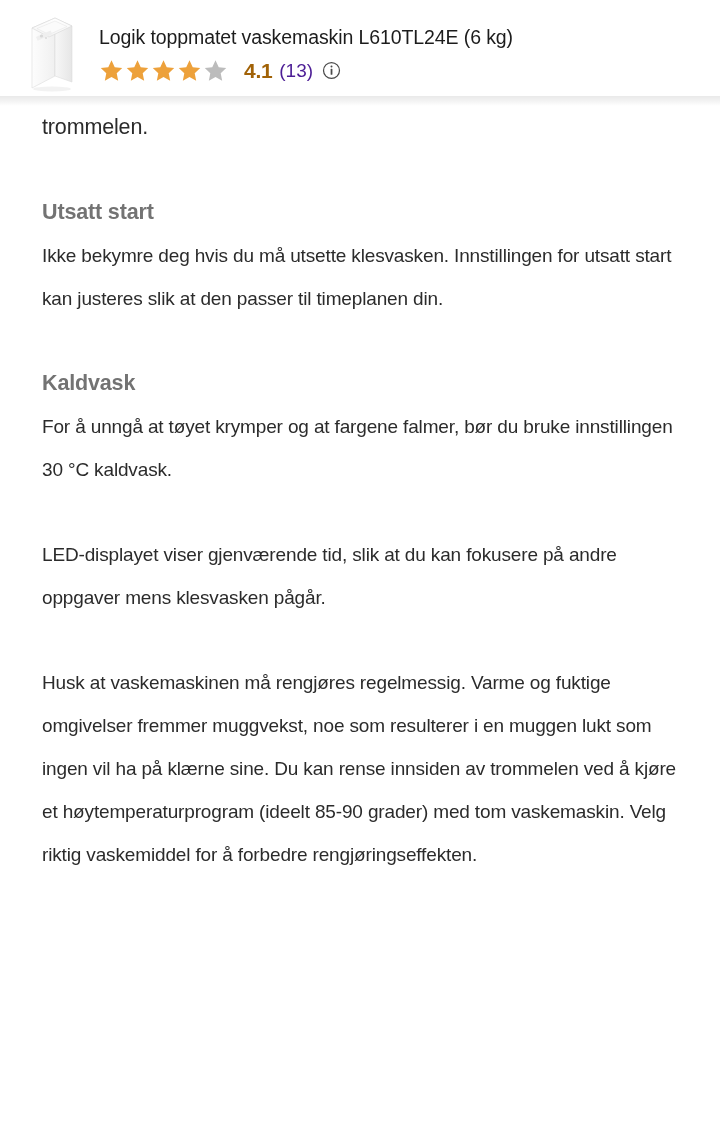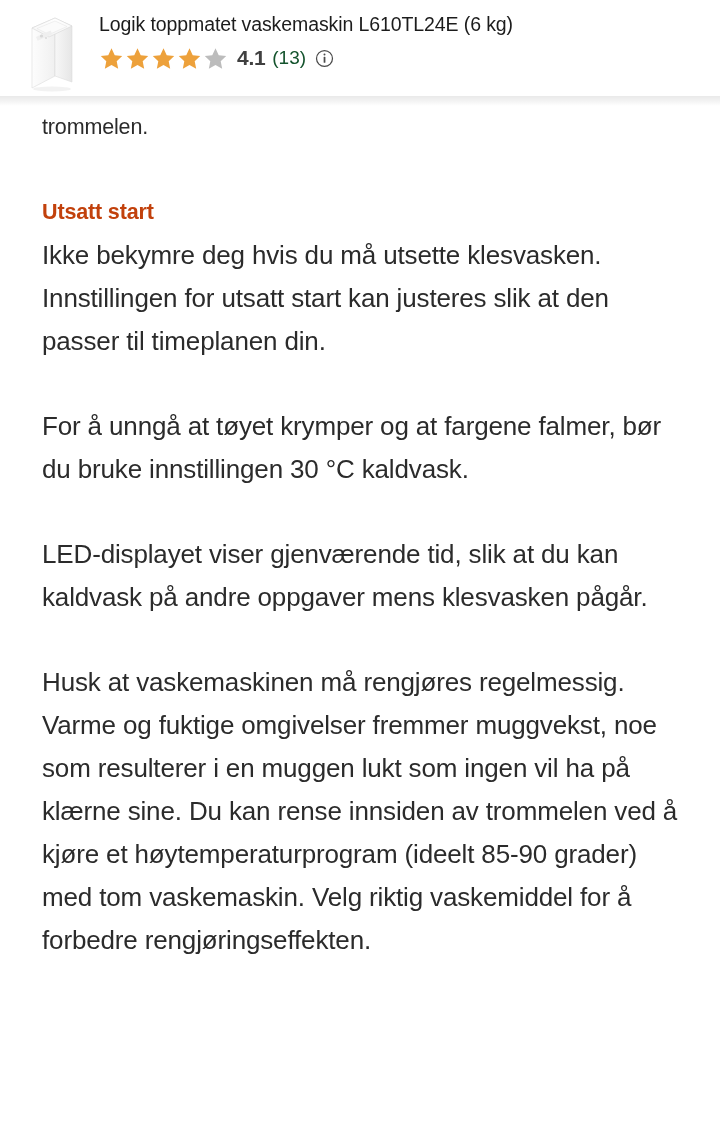--- a/index.html
+++ b/index.html
@@ -18,21 +18,21 @@
   }
 
   
   .product-header {
     position: relative;
     box-sizing: border-box;
     width: 720px;
     height: 96px;
     background: #ffffff;
     display: flex;
-    align-items: flex-start;
+    align-items: center;
     padding: 6px 0 0 0;
     z-index: 5;
   }
   .product-thumb {
     width: 82px;
     height: 90px;
     flex: 0 0 82px;
     position: relative;
     margin-left: 10px;
   }
@@ -67,27 +67,27 @@
     gap: 1px;
   }
   .star {
     display: block;
     width: 25px;
     height: 25px;
   }
   .rating-value {
     font-size: 21px;
     font-weight: 700;
-    color: #404040;
-    margin-left: 9px;
+    color: #a16207;
+    margin-left: 16px;
     letter-spacing: -0.3px;
   }
   .rating-count {
     font-size: 19px;
-    color: #14532d;
+    color: #4c1d95;
     margin-left: 7px;
     font-weight: 400;
   }
   .info-icon {
     margin-left: 9px;
     width: 19px;
     height: 19px;
     display: block;
   }
 
@@ -119,26 +119,26 @@
   .para.continued {
     margin-top: 0px;
   }
   .section {
     margin-top: 42px;
   }
   .section-heading {
     font-size: 21.5px;
     line-height: 43px;
     font-weight: 700;
-    color: #c2410c;
+    color: #737373;
     letter-spacing: -0.15px;
     margin: 0;
   }
   .section-body {
-    font-size: 26px;
+    font-size: 19px;
     line-height: 43px;
     color: #2b2b2b;
     font-weight: 400;
     letter-spacing: -0.15px;
     margin: 0;
   }
 </style>
 </head>
 <body>
 
@@ -218,24 +218,25 @@
 <div class="content">
 
   <p class="para continued">trommelen.</p>
 
   <div class="section">
     <h2 class="section-heading">Utsatt start</h2>
     <p class="section-body">Ikke bekymre deg hvis du må utsette klesvasken. Innstillingen for utsatt start kan justeres slik at den passer til timeplanen din.</p>
   </div>
 
   <div class="section">
+    <h2 class="section-heading">Kaldvask</h2>
     <p class="section-body">For å unngå at tøyet krymper og at fargene falmer, bør du bruke innstillingen 30 °C kaldvask.</p>
   </div>
 
   <div class="section">
-    <p class="section-body">LED-displayet viser gjenværende tid, slik at du kan kaldvask på andre oppgaver mens klesvasken pågår.</p>
+    <p class="section-body">LED-displayet viser gjenværende tid, slik at du kan fokusere på andre oppgaver mens klesvasken pågår.</p>
   </div>
 
   <div class="section">
     <p class="section-body">Husk at vaskemaskinen må rengjøres regelmessig. Varme og fuktige omgivelser fremmer muggvekst, noe som resulterer i en muggen lukt som ingen vil ha på klærne sine. Du kan rense innsiden av trommelen ved å kjøre et høytemperaturprogram (ideelt 85-90 grader) med tom vaskemaskin. Velg riktig vaskemiddel for å forbedre rengjøringseffekten.</p>
   </div>
 
 </div>
 
 </body></html>

